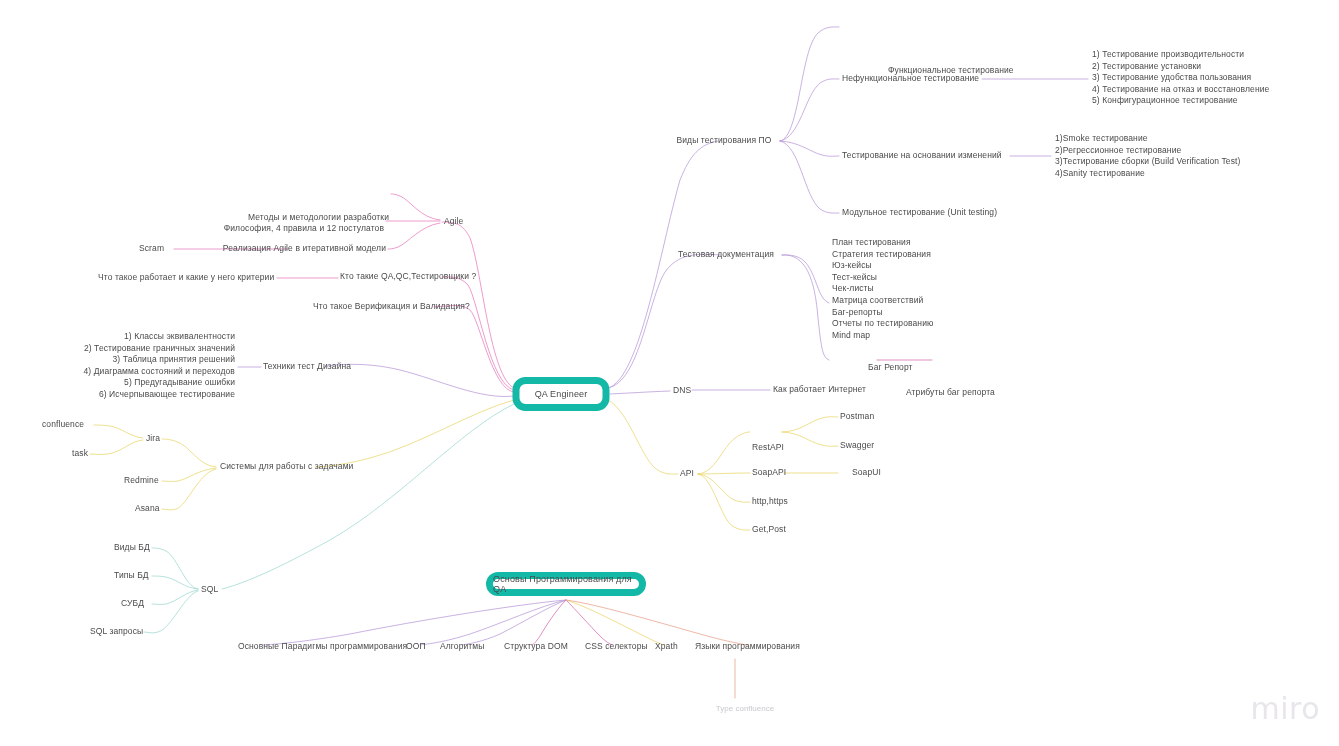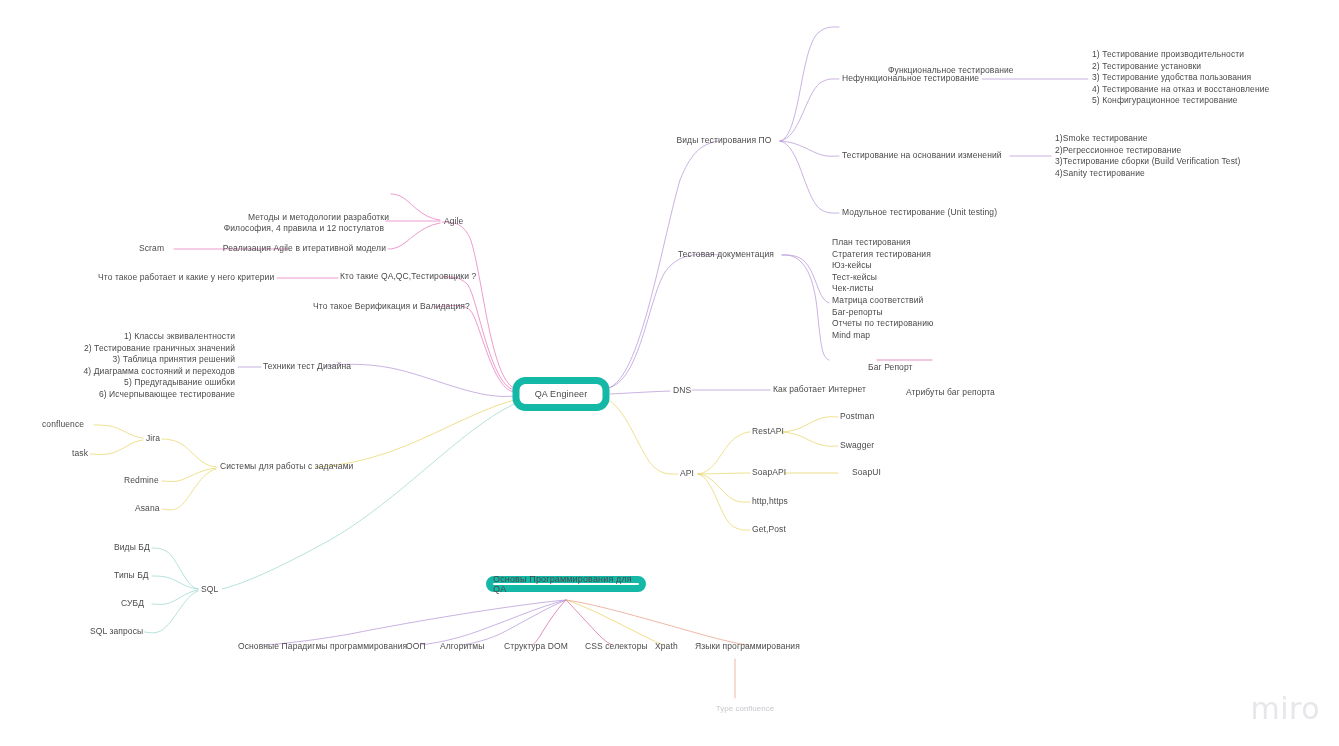--- a/index.html
+++ b/index.html
@@ -55,21 +55,21 @@
     background: #ffffff;
     color: #4a4a4a;
     font-size: 9px;
     display: flex;
     align-items: center;
     justify-content: center;
     box-sizing: border-box;
     letter-spacing: 0.15px;
   }
   #root-qa { width: 97px; height: 34px; }
-  #root-prog { width: 160px; height: 16px; }
+  #root-prog { width: 160px; height: 24px; }
 
   .placeholder {
     position: absolute;
     color: #c9c7cd;
     font-size: 8px;
     transform: translate(-50%, -50%);
     white-space: pre;
   }
   .watermark {
     position: absolute;
@@ -160,21 +160,21 @@
 Чек-листы
 Матрица соответствий
 Баг-репорты
 Отчеты по тестированию
 Mind map</div>
       <div class="node anchor-start" style="left: 832px; top: 368px; padding-left: 36px;">Баг Репорт</div>
       <div class="node anchor-start" style="left: 906px; top: 360px; margin-top: 33px;">Атрибуты баг репорта</div>
       <div class="node anchor-start" style="left: 673px; top: 391px;">DNS</div>
       <div class="node anchor-start" style="left: 773px; top: 390px;">Как работает Интернет</div>
       <div class="node anchor-start" style="left: 680px; top: 474px;">API</div>
-      <div class="node anchor-start" style="left: 752px; top: 432px;">RestAPI</div>
+      <div class="node anchor-start" style="left: 752px; top: 448px;">RestAPI</div>
       <div class="node anchor-start" style="left: 840px; top: 417px;">Postman</div>
       <div class="node anchor-start" style="left: 840px; top: 446px;">Swagger</div>
       <div class="node anchor-start" style="left: 752px; top: 473px;">SoapAPI</div>
       <div class="node anchor-start" style="left: 840px; top: 473px; margin-left: 12px;">SoapUI</div>
       <div class="node anchor-start" style="left: 752px; top: 502px;">http,https</div>
       <div class="node anchor-start" style="left: 752px; top: 530px;">Get,Post</div>
       <div class="node anchor-start" style="left: 444px; top: 222px;">Agile</div>
       <div class="node anchor-end" style="left: 389px; top: 194px; margin-top: 24px;">Методы и методологии разработки</div>
       <div class="node anchor-end" style="left: 384px; top: 221px; margin-top: 8px;">Философия, 4 правила и 12 постулатов</div>
       <div class="node anchor-end" style="left: 386px; top: 249px;">Реализация Agile в итеративной модели</div>

